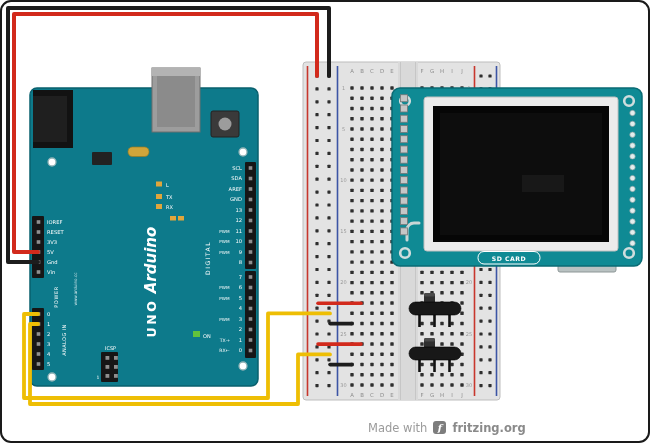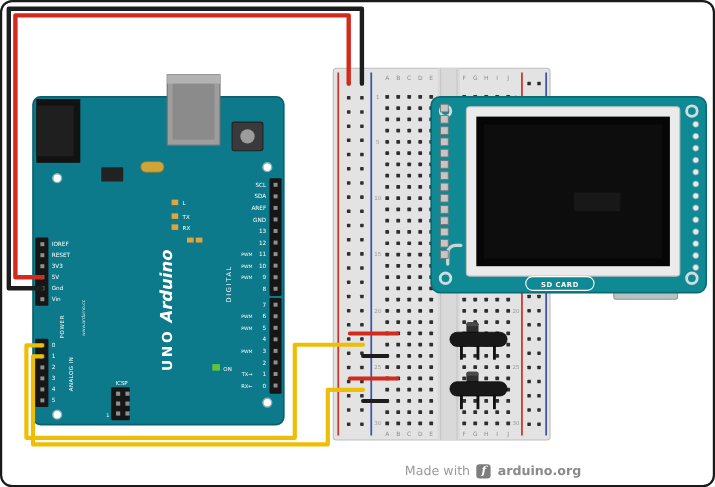--- a/index.html
+++ b/index.html
@@ -1,19 +1,19 @@
 <!DOCTYPE html>
 <html><head>
 <meta charset="utf-8">
 <style>
   html,body{margin:0;padding:0;background:#fff;}
   .canvas{position:relative;width:650px;height:443px;background:#ffffff;overflow:hidden;}
   svg{position:absolute;left:0;top:0;}
   svg text{font-family:"DejaVu Sans",sans-serif;}
-  .footer{position:absolute;left:368px;top:421px;display:flex;align-items:center;gap:6px;
+  .footer{position:absolute;left:368px;top:421px;display:flex;align-items:flex-start;gap:6px;
           font-family:"DejaVu Sans",sans-serif;font-size:11.5px;color:#9b9b9b;}
   .flogo{display:inline-block;width:13px;height:13px;border-radius:3px;background:#7d7d7d;
          color:#fff;font-family:"DejaVu Serif",serif;font-style:italic;font-weight:bold;
          font-size:10px;line-height:13px;text-align:center;}
   .fbrand{color:#8a8a8a;font-weight:600;}
 </style>
 </head>
 <body>
 
 <div class="canvas">
@@ -675,15 +675,15 @@
   <path d="M38 314 L24 314 L24 398 L268 398 L268 313.4 L330 313.4" fill="none" stroke-width="3.8" stroke-linecap="round" stroke-linejoin="round" stroke="#eebe04"></path>
   <path d="M38 324 L30 324 L30 404 L298 404 L298 354.4 L330 354.4" fill="none" stroke-width="3.8" stroke-linecap="round" stroke-linejoin="round" stroke="#eebe04"></path>
 
   <path d="M38 252 L14 252 L14 14 L317 14 L317 76" fill="none" stroke-width="4" stroke-linecap="round" stroke-linejoin="round" stroke="#d22a1c"></path>
   <path d="M38 262 L8 262 L8 8 L329 8 L329 76" fill="none" stroke-width="4" stroke-linecap="round" stroke-linejoin="round" stroke="#1d1d1d"></path>
 </svg>
 
 <div class="footer">
   <span>Made with</span>
   <span class="flogo">f</span>
-  <span class="fbrand">arduino.org</span>
+  <span class="fbrand">fritzing.org</span>
 </div>
 </div>
 
 </body></html>

